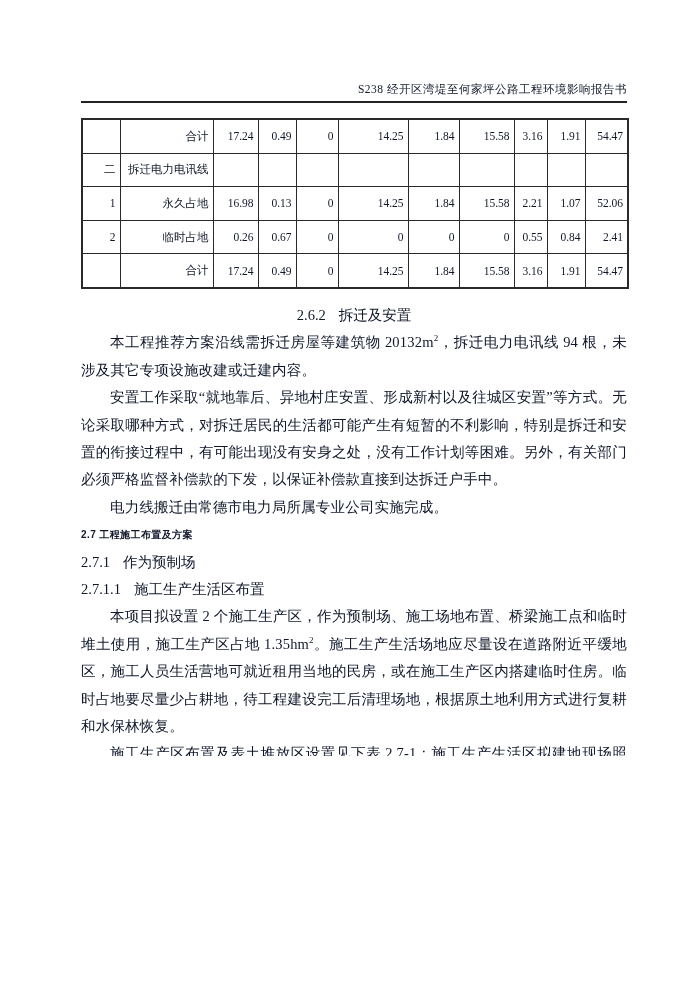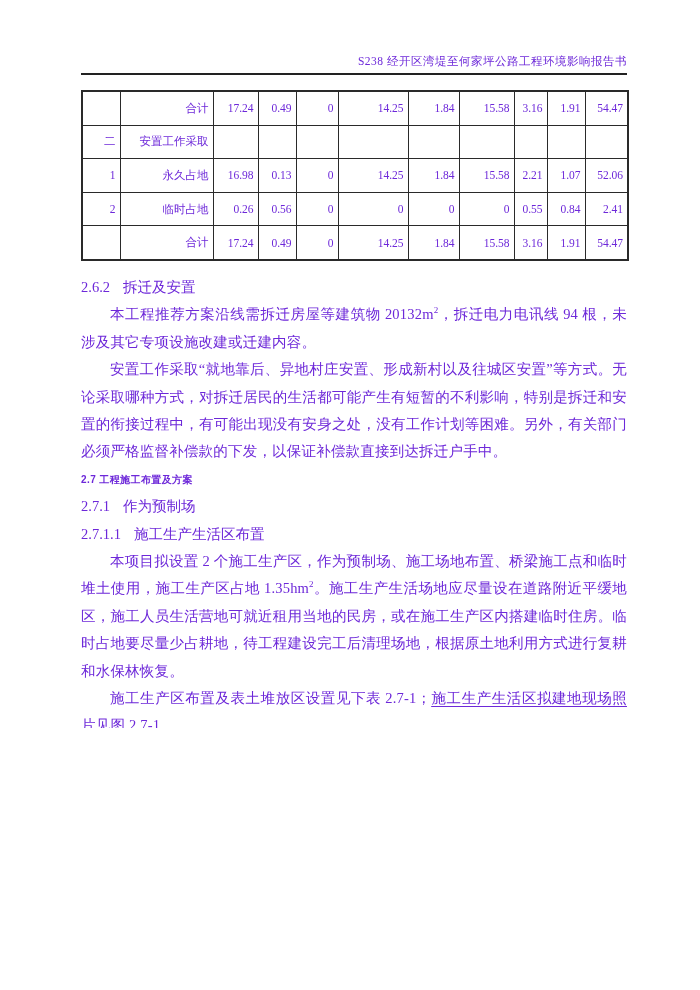--- a/index.html
+++ b/index.html
@@ -5,23 +5,24 @@
   html, body {
     margin: 0;
     padding: 0;
     background: #ffffff;
   }
   .page {
     position: relative;
     width: 700px;
     height: 728px;
     background: #ffffff;
-    color: #6d28d9;
+    color: #0f172a;
     font-family: "Liberation Serif", "DejaVu Serif", serif;
     overflow: hidden;
+    margin-top: 28px;
   }
   .doc-header {
     position: absolute;
     top: 53px;
     left: 81px;
     width: 546px;
     text-align: right;
     font-size: 11.5px;
     line-height: 17px;
     letter-spacing: 0.5px;
@@ -50,21 +51,21 @@
     overflow: hidden;
     white-space: nowrap;
   }
   .h-num, .h-bold, .para {
     margin: 0;
     font-size: 14.5px;
     line-height: 27.4px;
     font-weight: normal;
   }
   .h-num { margin: 0; }
-  .h-top-gap { margin-top: 13px; }
+  .h-top-gap { margin-top: 13px; text-align: center; }
   .h-num .h-number { margin-right: 13px; }
   .h-bold {
     font-family: "Liberation Sans", "DejaVu Sans", sans-serif;
     font-weight: 700;
     font-size: 10px;
     letter-spacing: 0.4px;
   }
   .para {
     text-align: justify;
     text-indent: 2em;
@@ -123,21 +124,21 @@
             <td>0</td>
             <td>14.25</td>
             <td>1.84</td>
             <td>15.58</td>
             <td>3.16</td>
             <td>1.91</td>
             <td>54.47</td>
           </tr>
           <tr>
             <td>二</td>
-            <td>安置工作采取</td>
+            <td>拆迁电力电讯线</td>
             <td></td>
             <td></td>
             <td></td>
             <td></td>
             <td></td>
             <td></td>
             <td></td>
             <td></td>
             <td></td>
           </tr>
@@ -151,21 +152,21 @@
             <td>1.84</td>
             <td>15.58</td>
             <td>2.21</td>
             <td>1.07</td>
             <td>52.06</td>
           </tr>
           <tr>
             <td>2</td>
             <td>临时占地</td>
             <td>0.26</td>
-            <td>0.56</td>
+            <td>0.67</td>
             <td>0</td>
             <td>0</td>
             <td>0</td>
             <td>0</td>
             <td>0.55</td>
             <td>0.84</td>
             <td>2.41</td>
           </tr>
           <tr>
             <td></td>
@@ -186,20 +187,21 @@
     <h3 class="h-num h-top-gap">
       <span class="h-number">2.6.2</span><span>拆迁及安置</span>
     </h3>
 
     <p class="para">
       <span>本工程推荐方案沿线需拆迁房屋等建筑物 20132m</span><sup>2</sup><span>，拆迁电力电讯线 94 根，未涉及其它专项设施改建或迁建内容。</span>
     </p>
 
     <p class="para">安置工作采取“就地靠后、异地村庄安置、形成新村以及往城区安置”等方式。无论采取哪种方式，对拆迁居民的生活都可能产生有短暂的不利影响，特别是拆迁和安置的衔接过程中，有可能出现没有安身之处，没有工作计划等困难。另外，有关部门必须严格监督补偿款的下发，以保证补偿款直接到达拆迁户手中。</p>
 
+    <p class="para">电力线搬迁由常德市电力局所属专业公司实施完成。</p>
 
     <h2 class="h-bold">2.7 工程施工布置及方案</h2>
 
     <h3 class="h-num">
       <span class="h-number">2.7.1</span><span>作为预制场</span>
     </h3>
 
     <h4 class="h-num">
       <span class="h-number">2.7.1.1</span><span>施工生产生活区布置</span>
     </h4>

